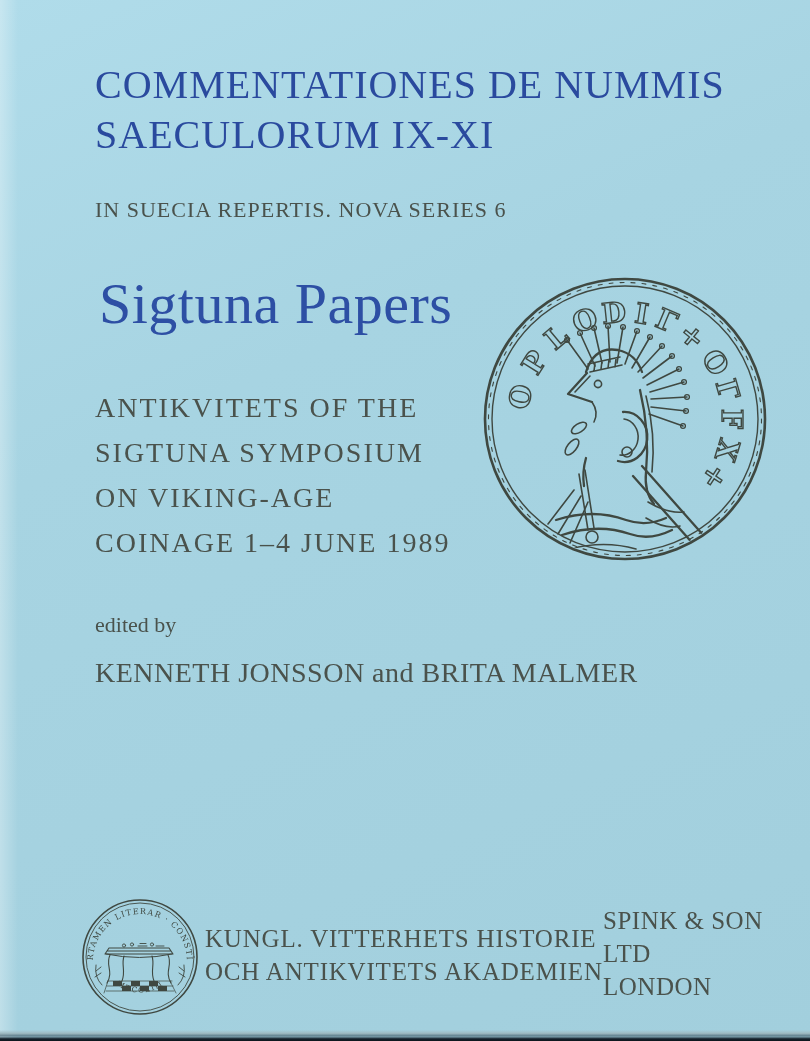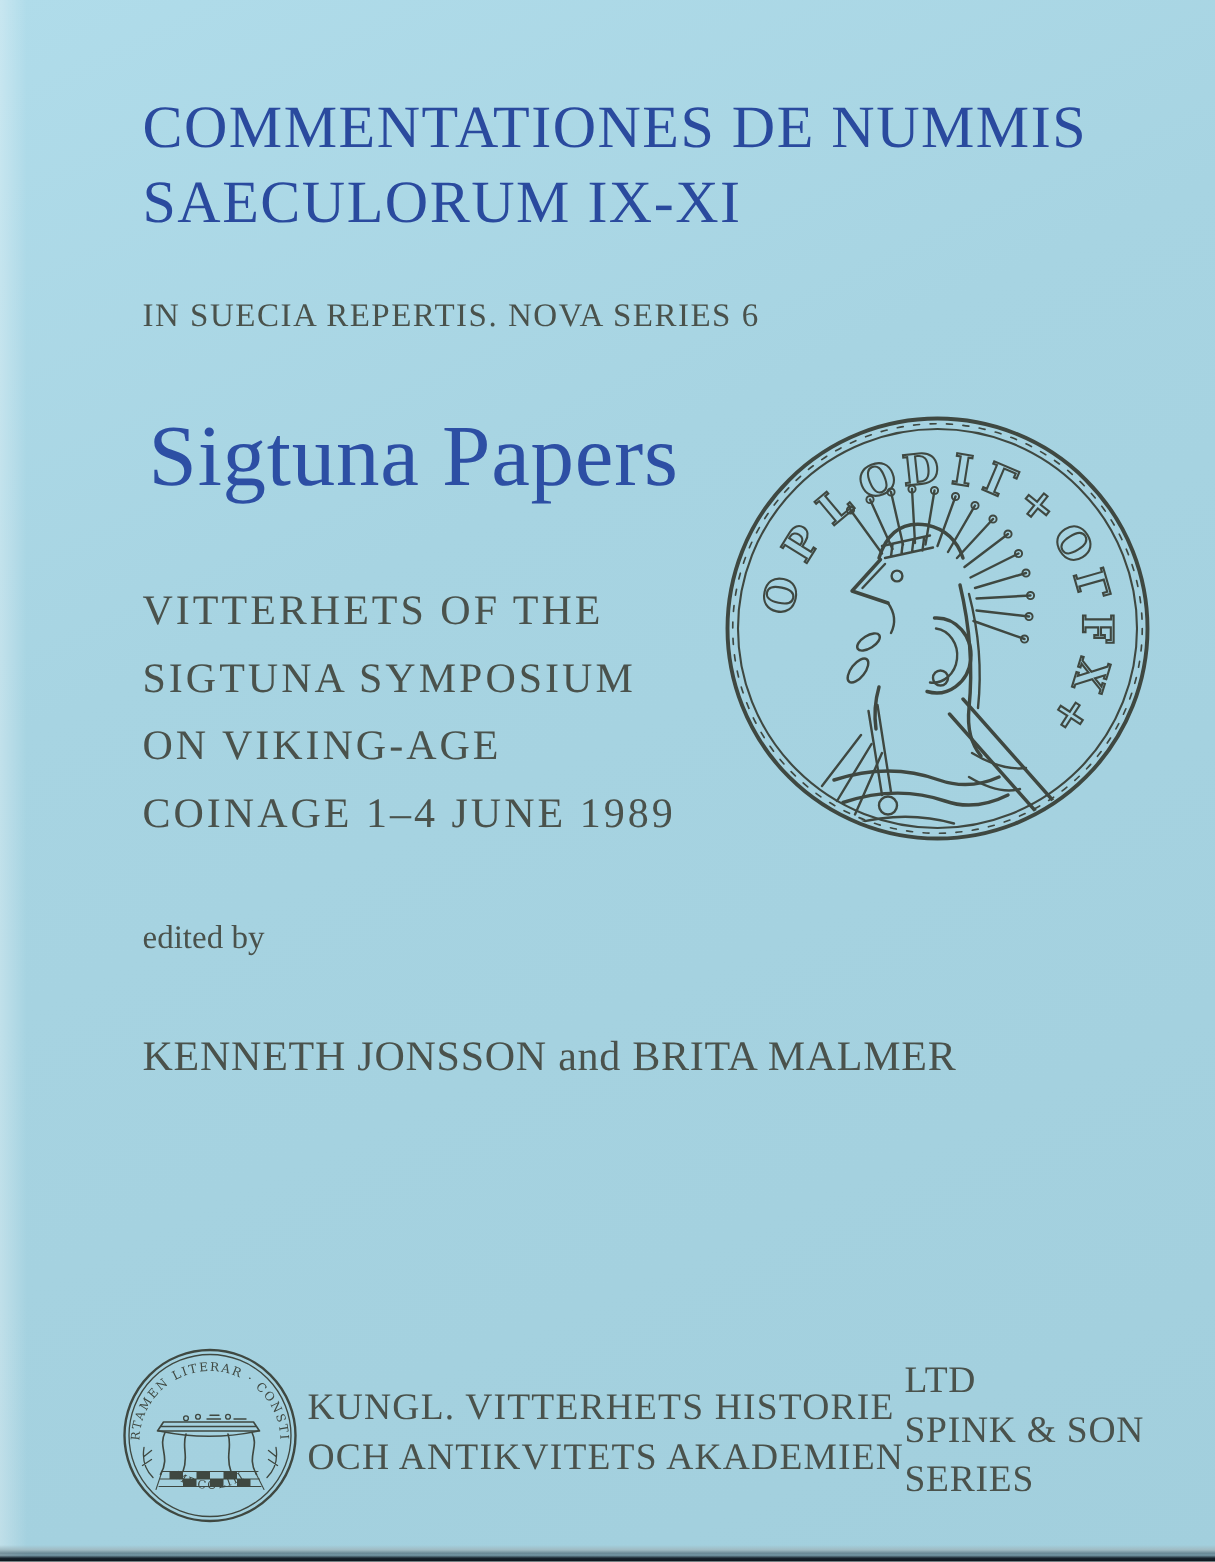--- a/index.html
+++ b/index.html
@@ -33,21 +33,21 @@
     font-size:28px;line-height:45px;letter-spacing:2px;
   }
   .edited-by{
     left:95px;top:612px;
     color:var(--body-text,#4a524c);
     font-size:22px;
   }
   .editors-line{
     left:95px;top:657px;
     color:var(--body-text,#4a524c);
-    font-size:28px;letter-spacing:0.5px;white-space:nowrap;margin-top:32px;
+    font-size:28px;letter-spacing:0.5px;white-space:nowrap;
   }
   .coin-svg{left:478px;top:272px;color:var(--line-art,#3f4841);}
   .seal-svg{left:80px;top:897px;color:var(--line-art,#3f4841);}
   .academy-name{
     left:205px;top:922px;
     color:var(--body-text,#4a524c);
     font-size:25px;line-height:33px;letter-spacing:0.8px;white-space:nowrap;
   }
   .publisher{
     left:603px;top:904px;
@@ -81,21 +81,21 @@
   <div class="abs series-title">
     <div>COMMENTATIONES DE NUMMIS</div>
     <div>SAECULORUM IX-XI</div>
   </div>
 
   <div class="abs series-subtitle">IN SUECIA REPERTIS. NOVA SERIES 6</div>
 
   <div class="abs main-title">Sigtuna Papers</div>
 
   <div class="abs subtitle-block">
-    <div>VITTERHETS OF THE</div>
+    <div>ANTIKVITETS OF THE</div>
     <div>SIGTUNA SYMPOSIUM</div>
     <div>ON VIKING-AGE</div>
     <div>COINAGE 1–4 JUNE 1989</div>
   </div>
 
   <svg class="abs coin-svg" width="294" height="294" viewBox="0 0 294 294" aria-hidden="true">
     <defs>
       <clipPath id="coinClip">
           <circle cx="147" cy="147" r="138"></circle>
         </clipPath>
@@ -213,20 +213,20 @@
       <path class="stroke" stroke-width="0.9" d="M16,68 Q14,80 22,88 M16,74 L21,70 M15,80 L21,76 M104,68 Q106,80 98,88 M104,74 L99,70 M105,80 L99,76"></path>
     </g>
   </svg>
 
   <div class="abs academy-name">
     <div>KUNGL. VITTERHETS HISTORIE</div>
     <div>OCH ANTIKVITETS AKADEMIEN</div>
   </div>
 
   <div class="abs publisher">
+    <div>SPINK &amp; SON</div>
     <div>LTD</div>
-    <div>SPINK &amp; SON</div>
-    <div>SERIES</div>
+    <div>LONDON</div>
   </div>
 
   <div class="abs left-edge"></div>
   <div class="abs bottom-edge"></div>
 </div>
 
 </body></html>

